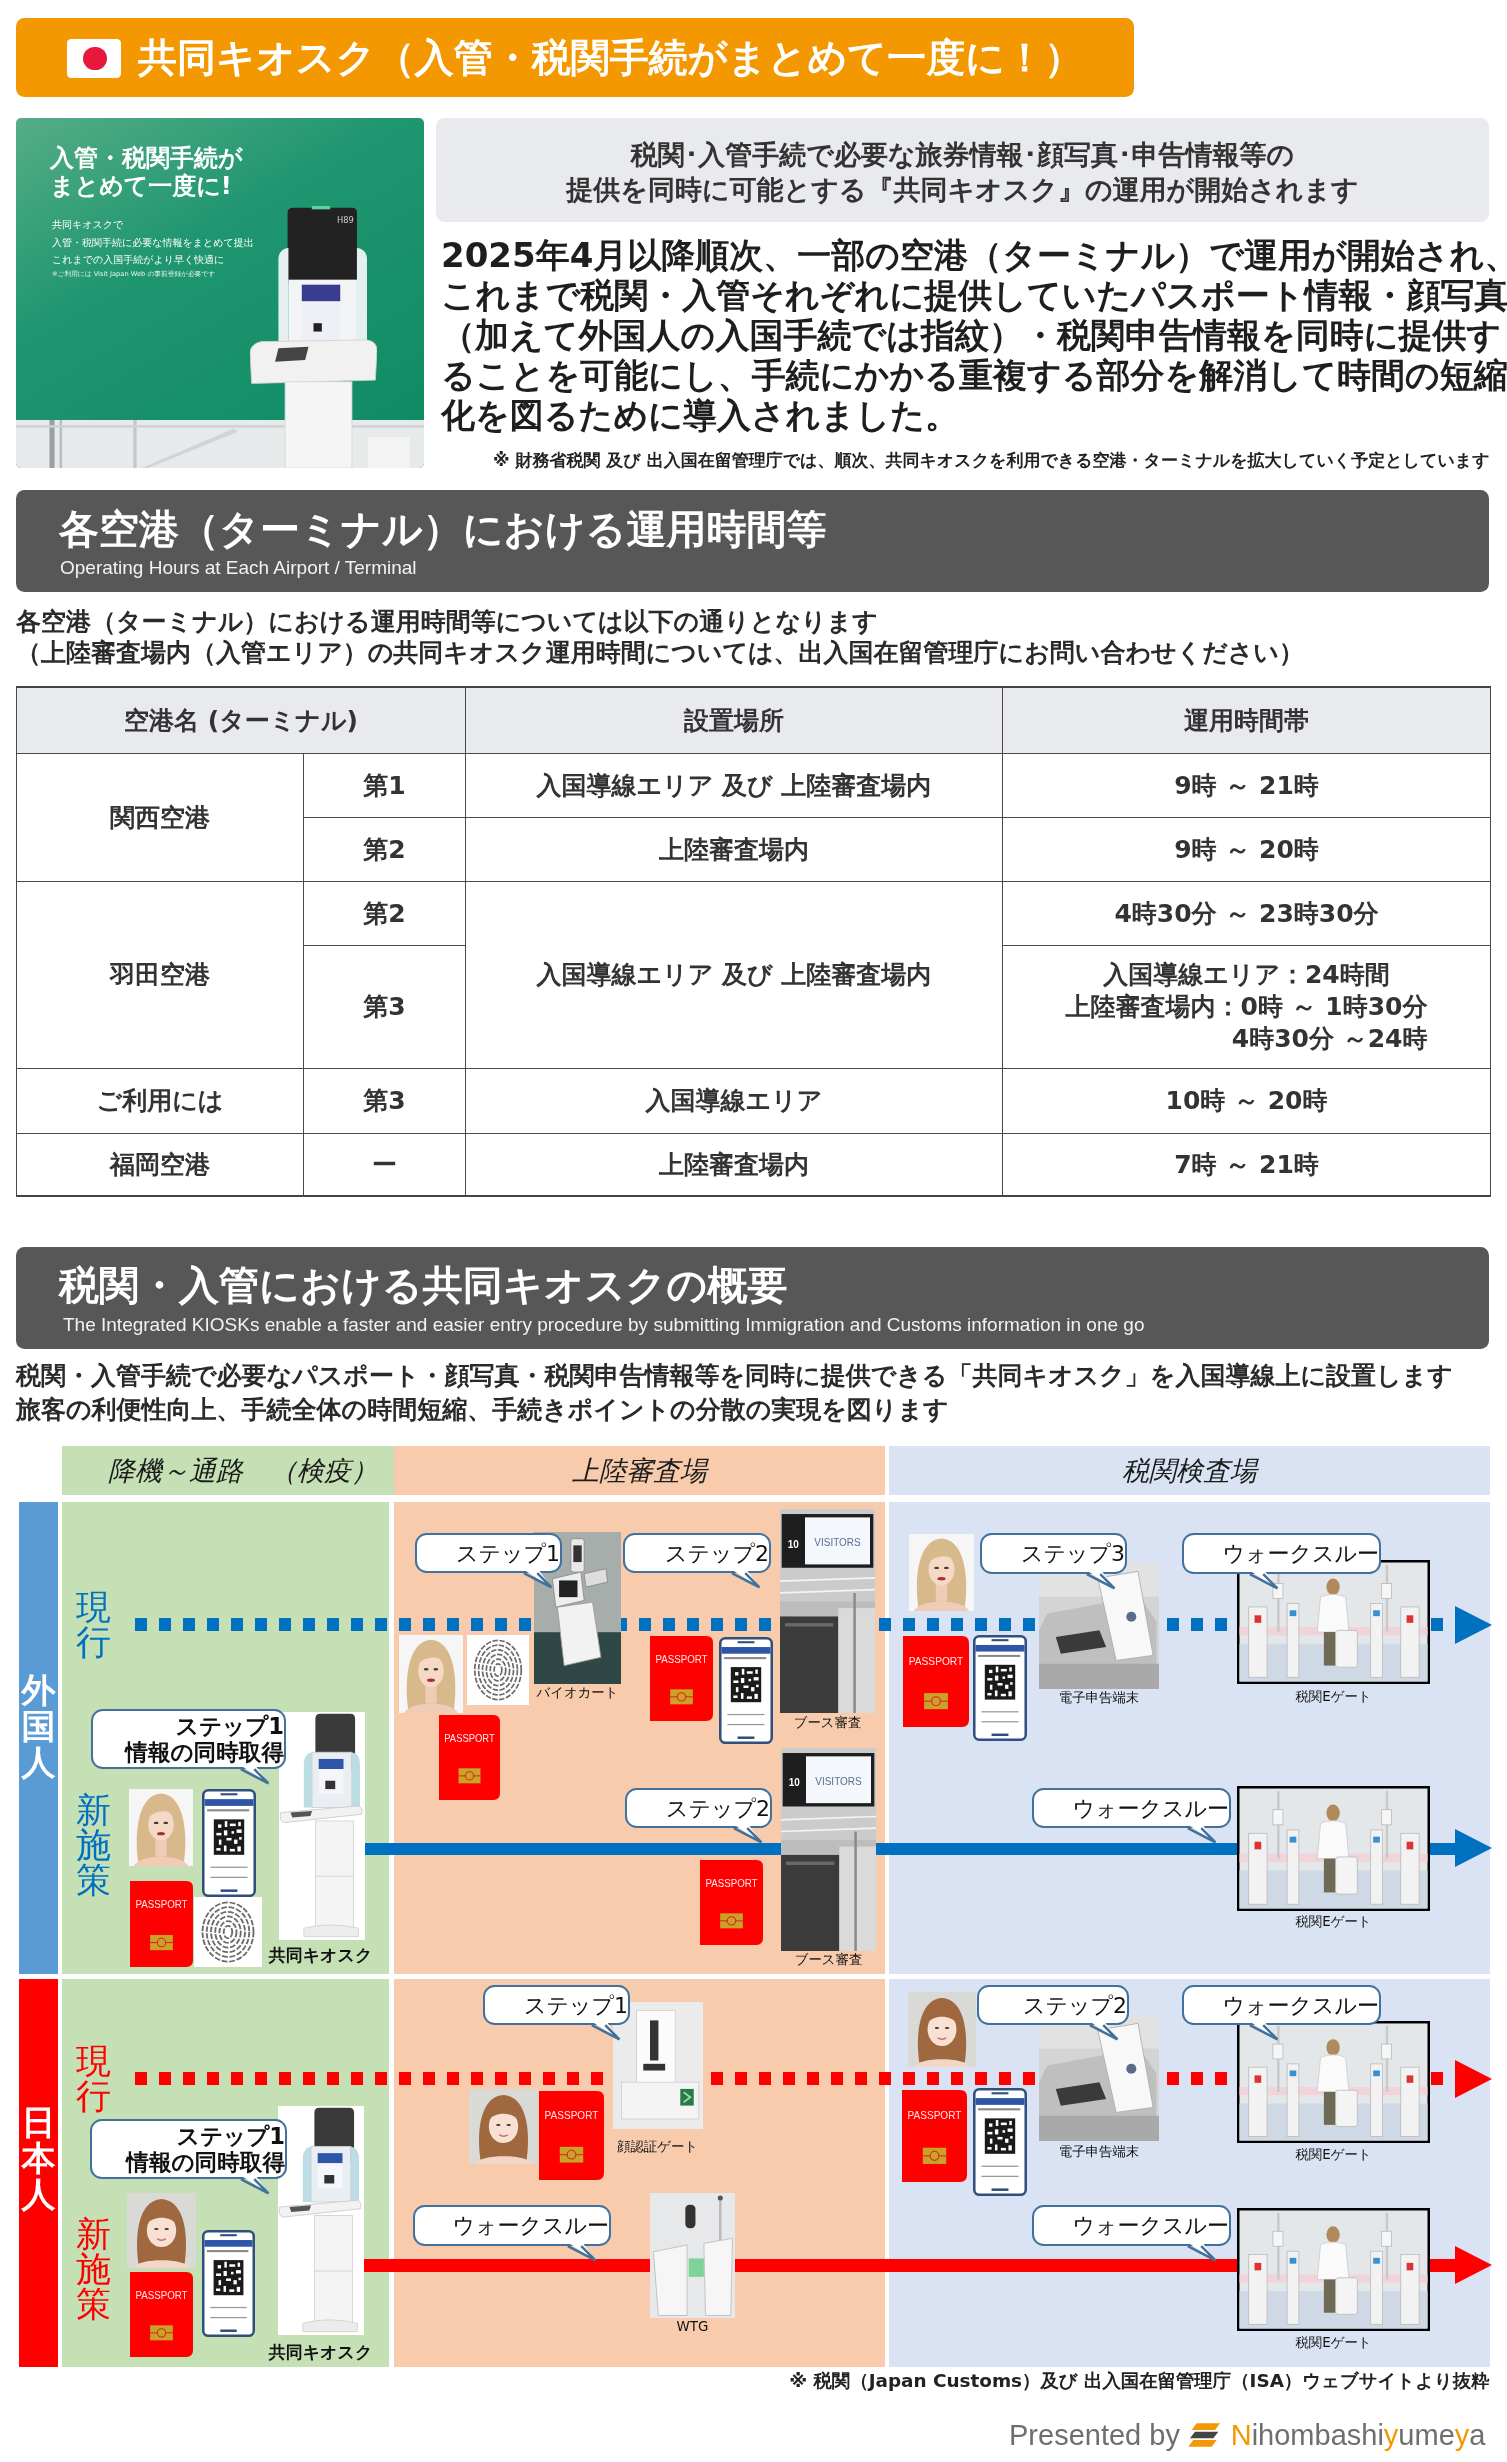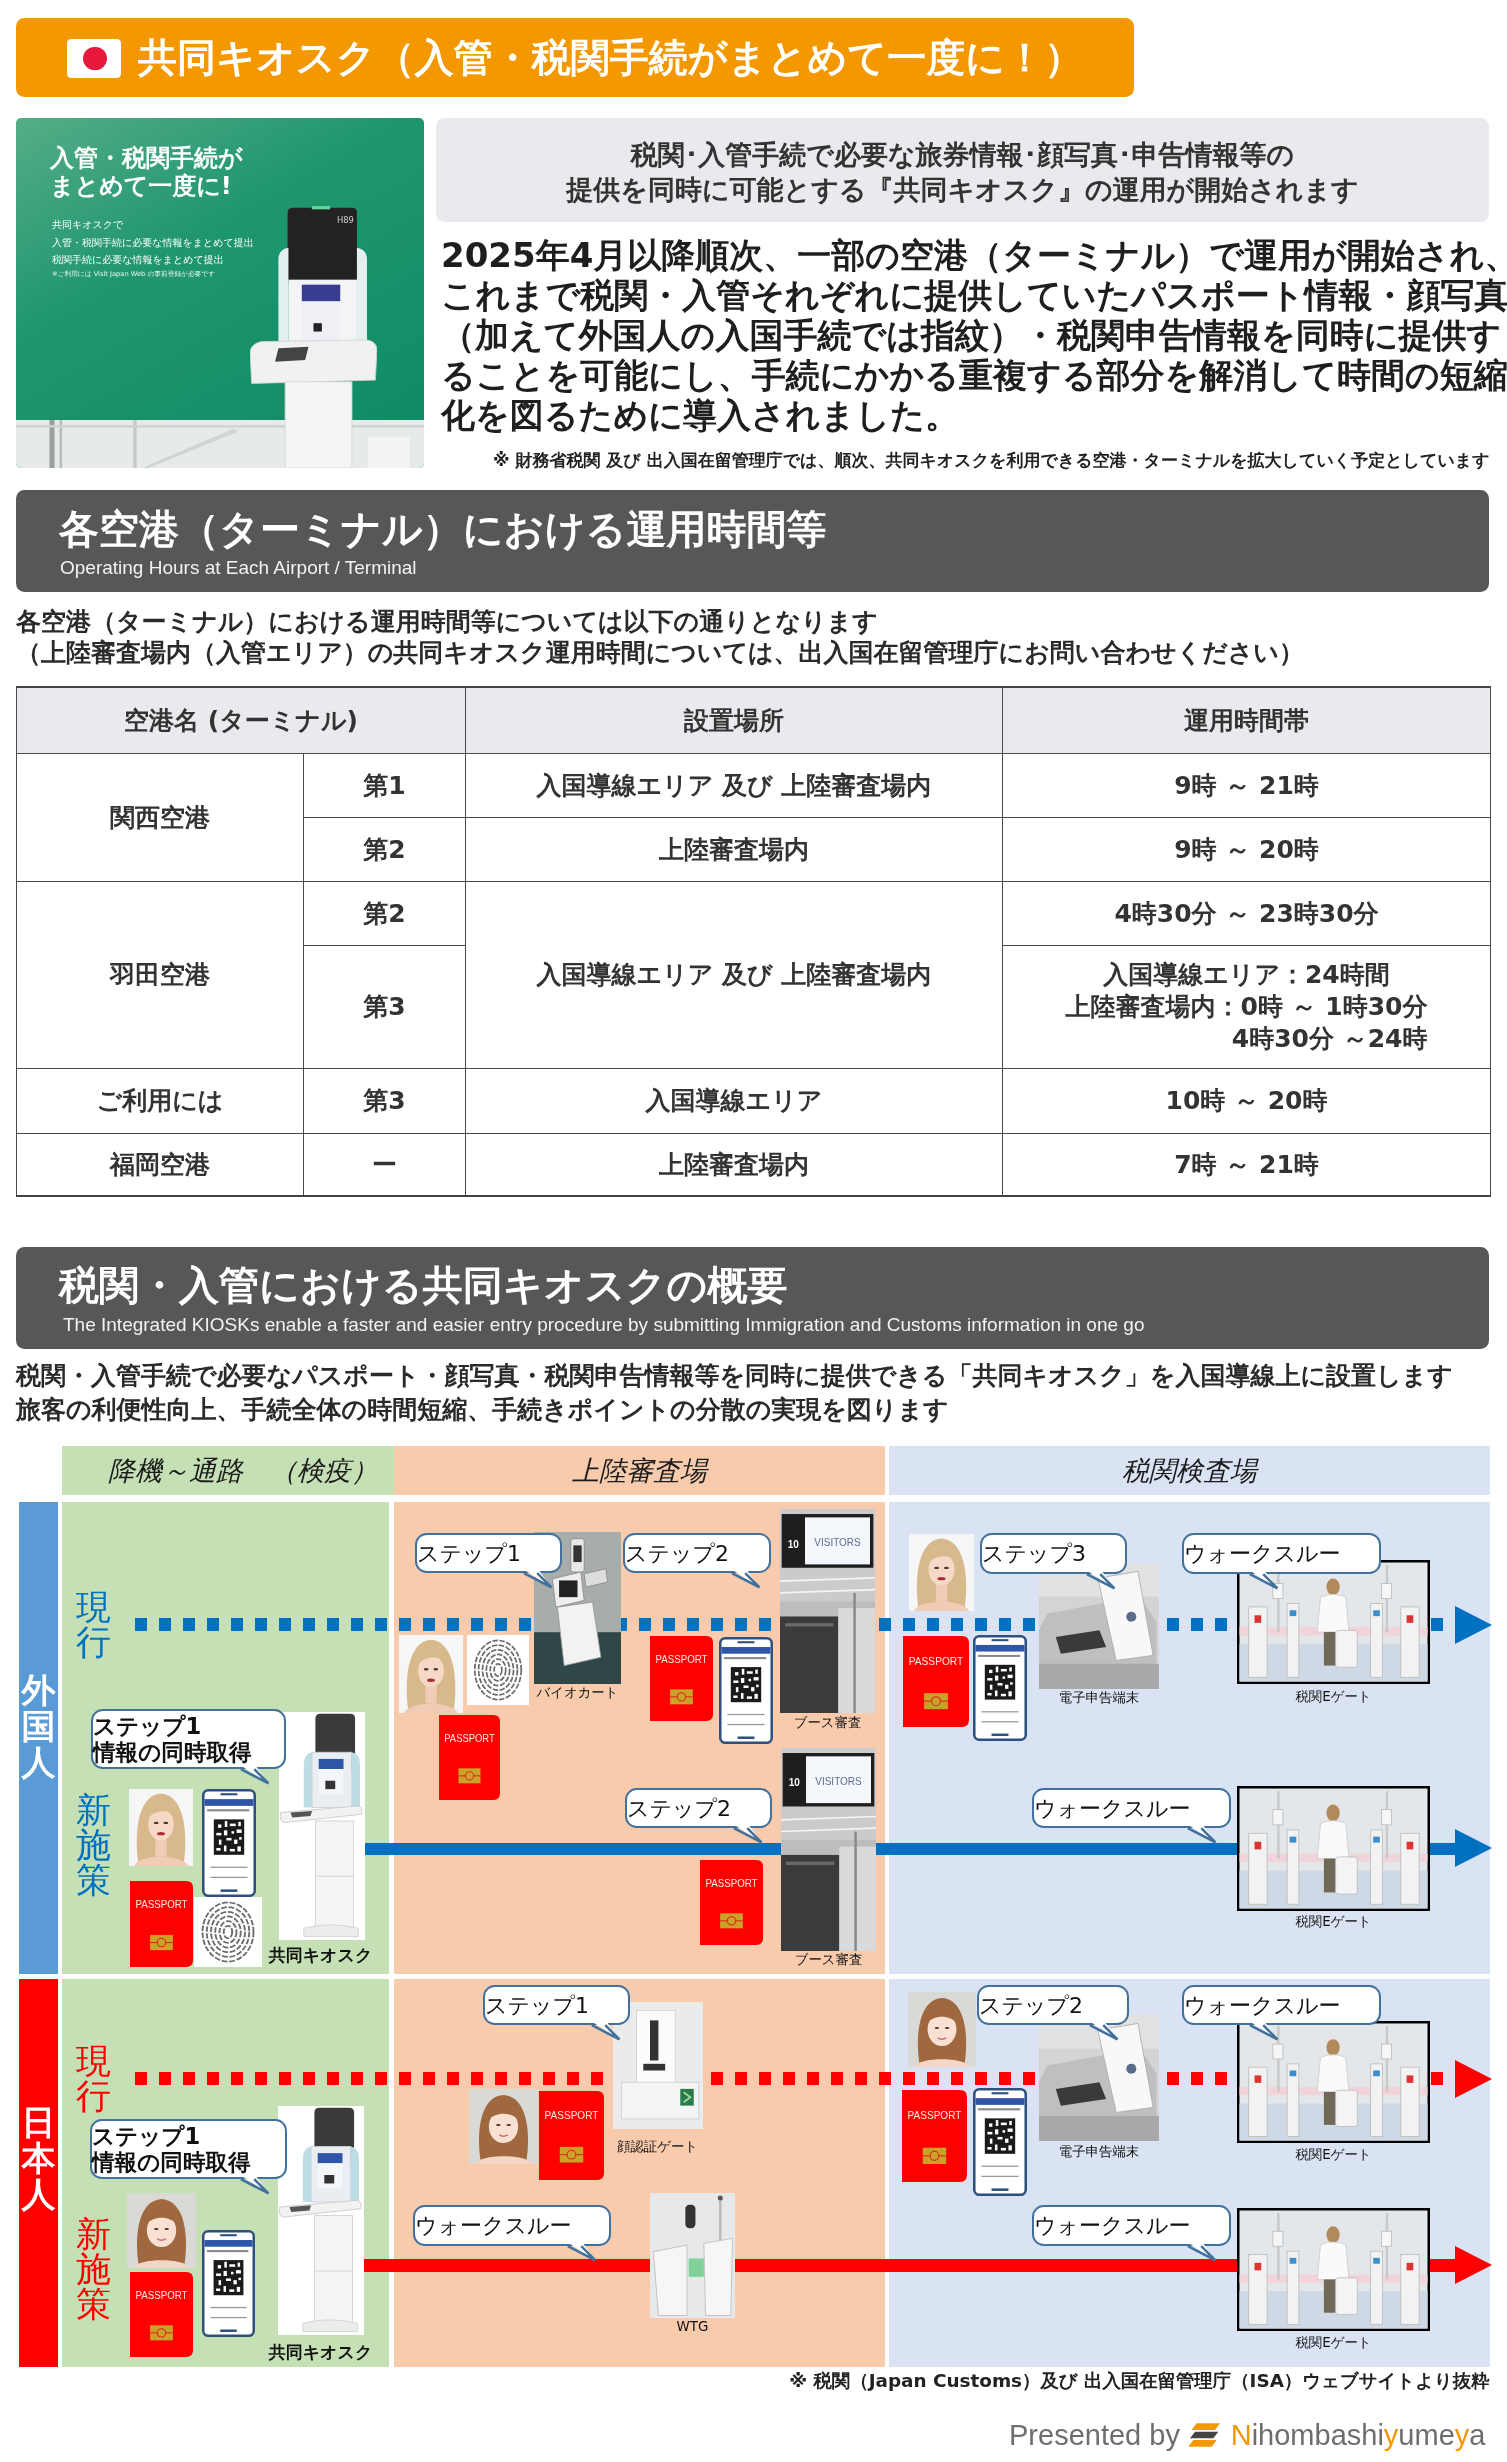--- a/index.html
+++ b/index.html
@@ -53,21 +53,21 @@
 .mode-label.japanese{color:var(--c-japanese_line,#FF0000)}
 .dots{height:13.4px}
 .dots.foreign{background:repeating-linear-gradient(90deg,var(--c-foreign_line,#0070C0) 0 11.7px,transparent 11.7px 24px)}
 .dots.japanese{background:repeating-linear-gradient(90deg,var(--c-japanese_line,#FF0000) 0 11.7px,transparent 11.7px 24px)}
 .solid.foreign{background:var(--c-foreign_line,#0070C0)}
 .solid.japanese{background:var(--c-japanese_line,#FF0000)}
 .arrow{width:0;height:0;border-top:19px solid transparent;border-bottom:19px solid transparent}
 .arrow.foreign{border-left:37px solid var(--c-foreign_line,#0070C0)}
 .arrow.japanese{border-left:37px solid var(--c-japanese_line,#FF0000)}
 
-.callout{background:#fff;border:2.5px solid var(--c-callout_border,#41719C);border-radius:11.7px;display:flex;flex-direction:column;align-items:flex-start;justify-content:center;font-size:22px;line-height:25px;color:#111;white-space:nowrap;z-index:5}
+.callout{background:#fff;border:2.5px solid var(--c-callout_border,#41719C);border-radius:11.7px;display:flex;flex-direction:column;align-items:flex-end;justify-content:center;font-size:22px;line-height:25px;color:#111;white-space:nowrap;z-index:5}
 .callout.two{font-weight:700;font-size:22.6px;line-height:26px}
 .tail{position:absolute;bottom:-16px;width:28.5px;height:18.4px;overflow:visible}
 .tail polyline{stroke:var(--c-callout_border,#41719C)}
 .caption{font-size:13.4px;line-height:20px;text-align:center;white-space:nowrap;color:#111;z-index:4}
 .caption.bold{font-size:17px;line-height:22px;font-weight:700}
 .photo{z-index:3;display:block}
 .pp-body{fill:var(--c-passport,#FF0000)}
 .pp-text{font-family:"Liberation Sans",sans-serif}
 .booth-text{font-family:"Liberation Sans",sans-serif}
 
@@ -86,21 +86,21 @@
     <div class="flag-sun"></div>
   </div>
   <h1 class="abs banner-title" style="left:122px;top:0">共同キオスク（入管・税関手続がまとめて一度に！）</h1>
 </div>
 
 <div class="abs promo" style="left:16px;top:118px;width:408px;height:350px">
   <div class="abs promo-head" style="left:34px;top:26px">入管・税関手続が</div>
   <div class="abs promo-head" style="left:34px;top:54px">まとめて一度に!</div>
   <div class="abs promo-line" style="left:36px;top:98px">共同キオスクで</div>
   <div class="abs promo-line" style="left:36px;top:116px">入管・税関手続に必要な情報をまとめて提出</div>
-  <div class="abs promo-line" style="left:36px;top:133px">税関手続に必要な情報をまとめて提出</div>
+  <div class="abs promo-line" style="left:36px;top:133px">これまでの入国手続がより早く快適に</div>
   <div class="abs promo-note" style="left:36px;top:152px">※ご利用には Visit Japan Web の事前登録が必要です</div>
   <svg class="abs" style="left:0;top:302px;width:408px;height:48px" viewBox="0 0 487 57" preserveAspectRatio="none">
     <rect width="487" height="57" fill="#e7eaea"></rect>
     <rect x="40" y="0" width="6" height="57" fill="#9aa0a0"></rect>
     <rect x="52" y="0" width="3" height="57" fill="#b7bcbc"></rect>
     <rect x="140" y="0" width="4" height="57" fill="#c5c9c9"></rect>
     <rect x="0" y="6" width="487" height="3" fill="#cfd3d3"></rect>
     <path d="M150 57 L260 10 L265 14 L158 57 Z" fill="#cfd4d4"></path>
     <rect x="420" y="20" width="50" height="37" fill="#f3f3f3"></rect>
   </svg>

